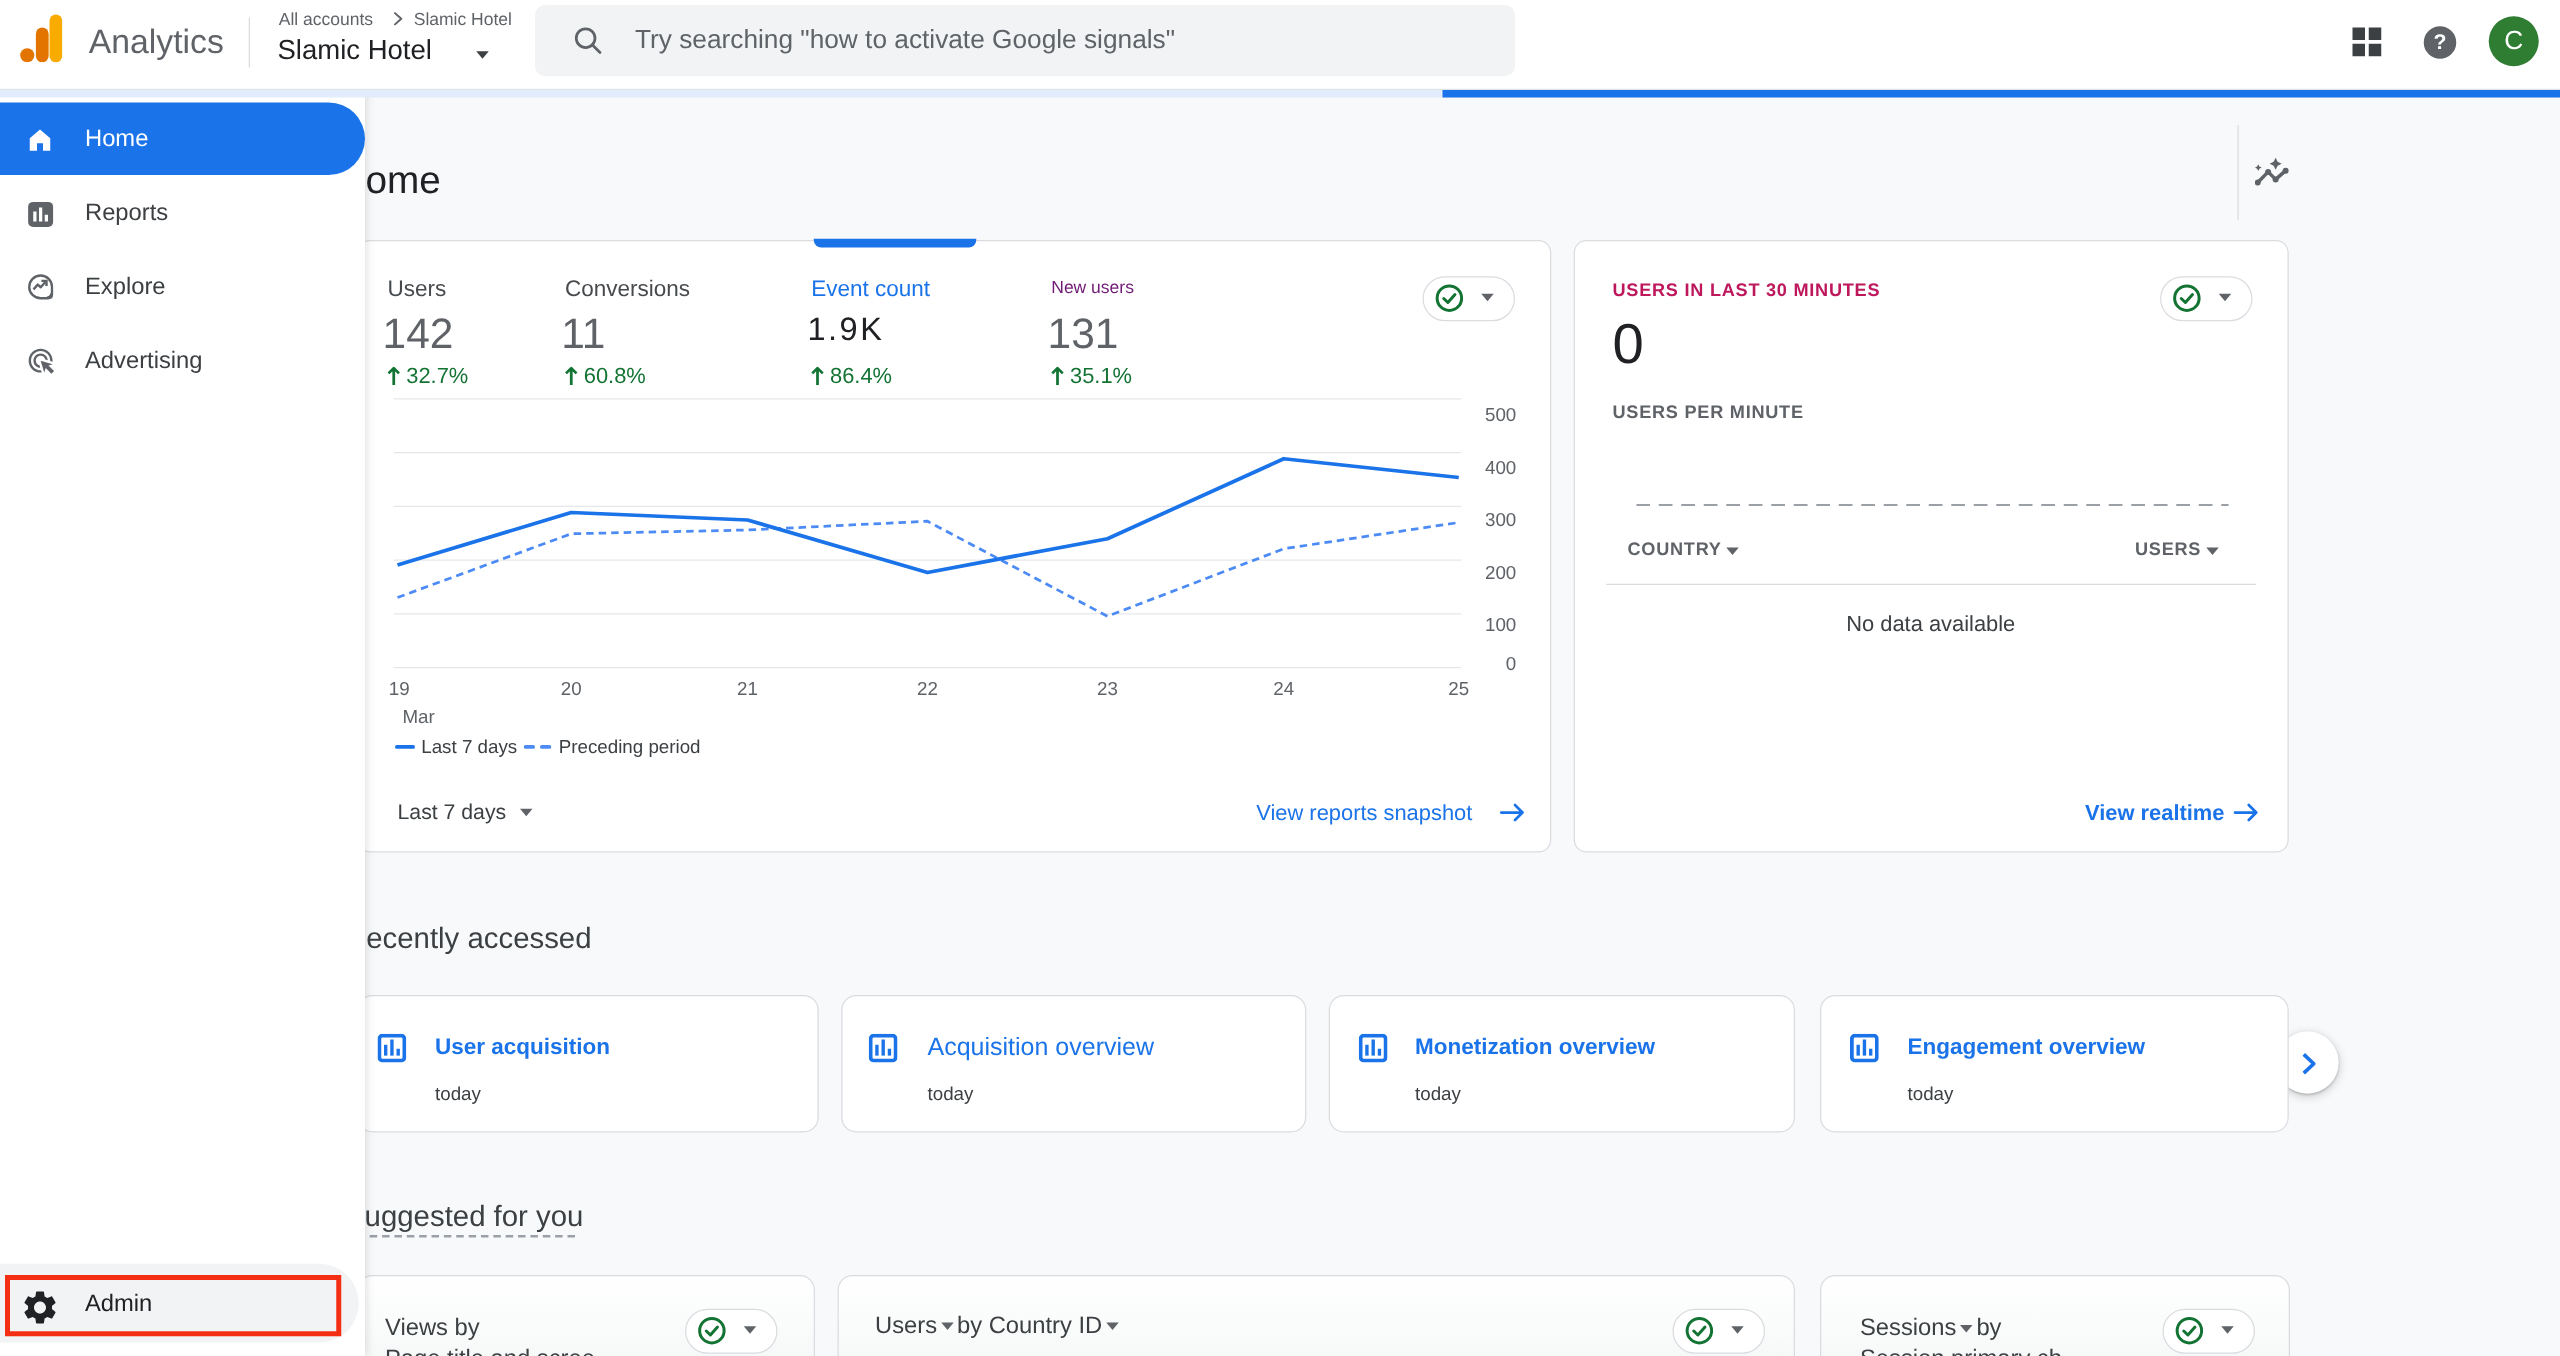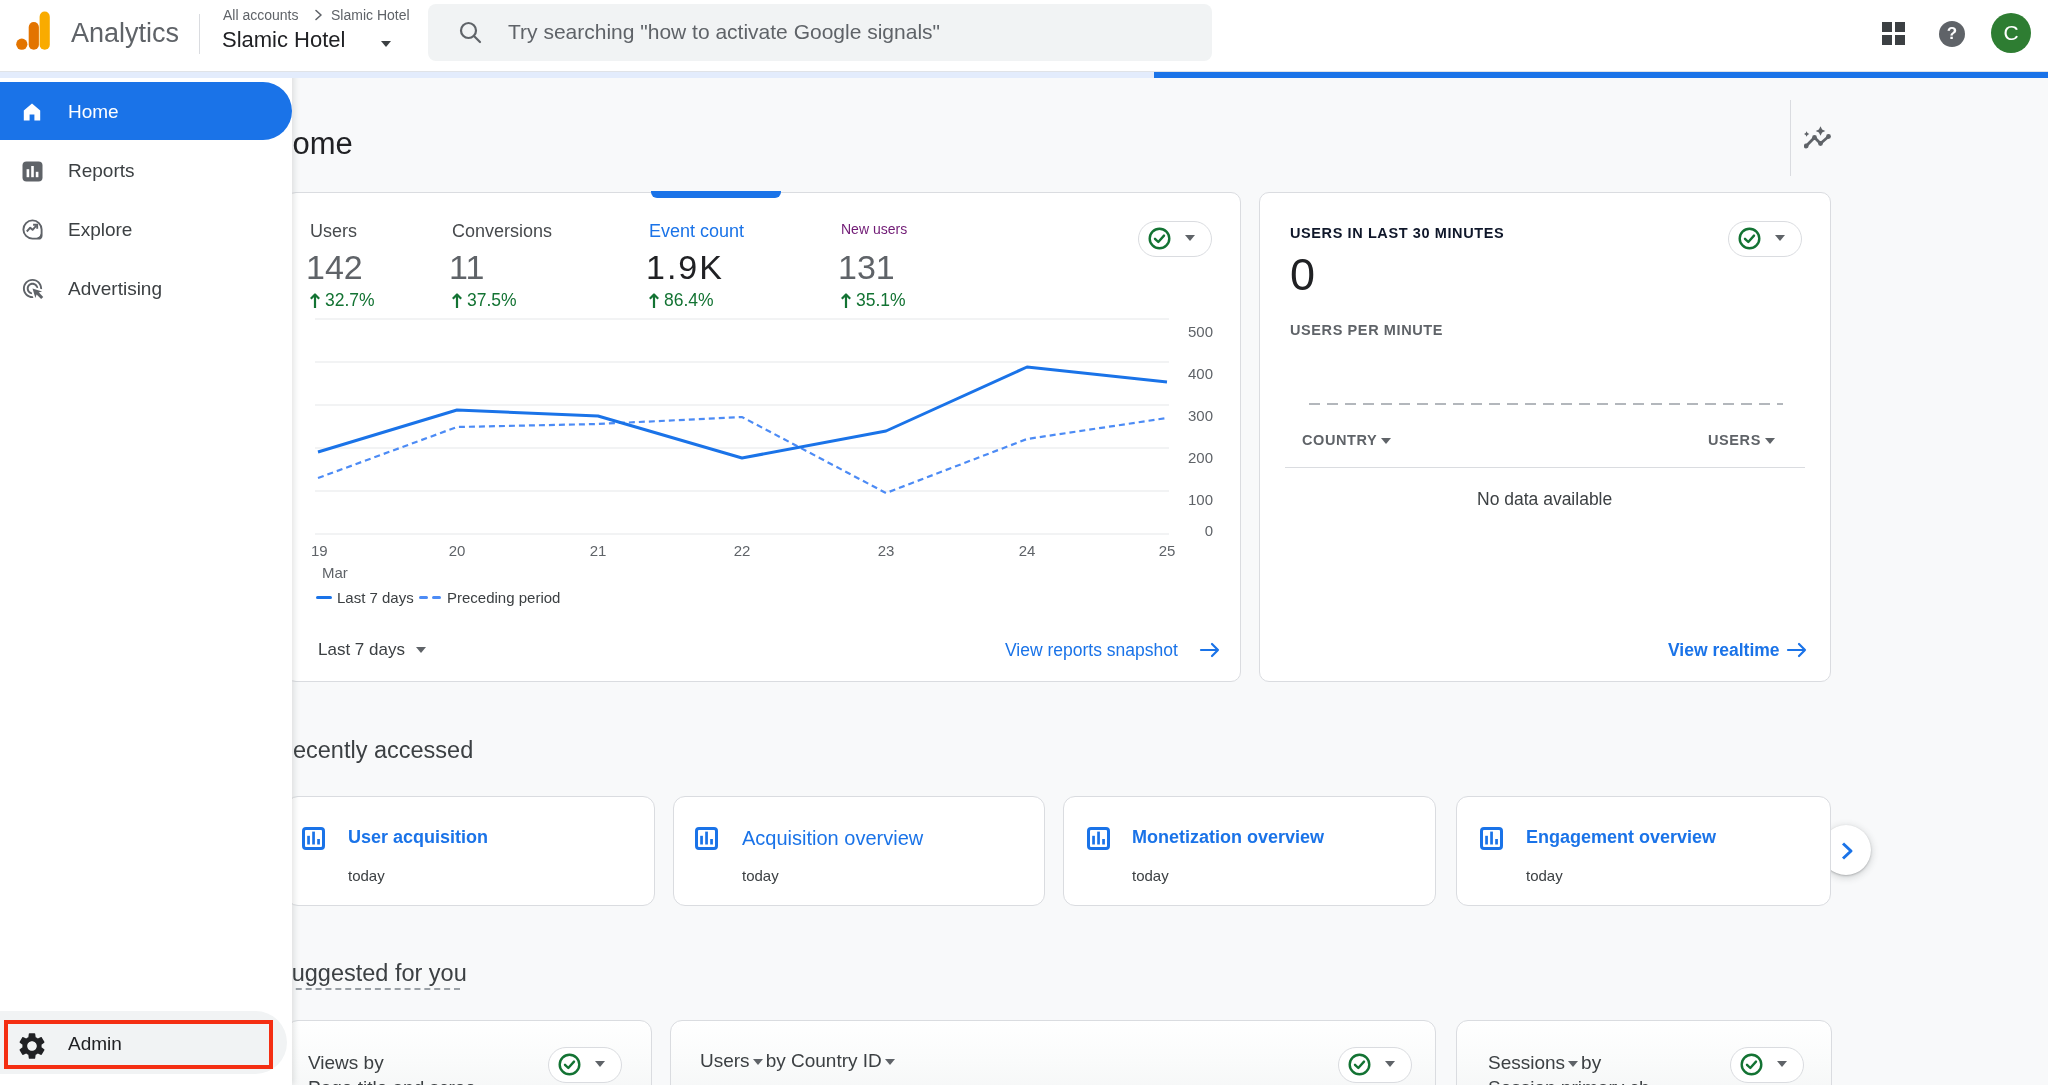--- a/index.html
+++ b/index.html
@@ -49,31 +49,31 @@
   <div class="card" style="left:286px;top:192px;width:955px;height:490px;border-radius:10px;"></div>
   <div class="abs" style="left:651px;top:191px;width:130px;height:7px;background:#1a73e8;border-radius:0 0 6px 6px;"></div>
 
   <div class="abs" style="left:310px;top:221px;font-size:18px;color:#474a4d;">Users</div>
   <div class="abs" style="left:452px;top:221px;font-size:18px;color:#474a4d;">Conversions</div>
   <div class="abs" style="left:649px;top:221px;font-size:18px;color:#1a73e8;">Event count</div>
   <div class="abs" style="left:841px;top:221px;font-size:14px;color:#701a75;">New users</div>
 
   <div class="abs" style="left:306px;top:248px;font-size:34px;color:#5f6368;">142</div>
   <div class="abs" style="left:449px;top:248px;font-size:34px;color:#5f6368;">11</div>
-  <div class="abs" style="left:646px;top:248px;font-size:34px;color:#202124;letter-spacing:2px;">1.9K</div>
+  <div class="abs" style="left:646px;top:248px;font-size:26px;color:#202124;letter-spacing:2px;">1.9K</div>
   <div class="abs" style="left:838px;top:248px;font-size:34px;color:#5f6368;">131</div>
 
   <svg class="abs" style="left:309px;top:292px;" width="12" height="17" viewBox="0 0 12 17">
       <path d="M6 16 V2.5 M1.8 6.7 L6 2.5 L10.2 6.7" fill="none" stroke="#137333" stroke-width="2.2" stroke-linejoin="round"></path>
     </svg>
     <div class="abs grn" style="left:325px;top:290px;font-size:17.5px;">32.7%</div>
   <svg class="abs" style="left:451px;top:292px;" width="12" height="17" viewBox="0 0 12 17">
       <path d="M6 16 V2.5 M1.8 6.7 L6 2.5 L10.2 6.7" fill="none" stroke="#137333" stroke-width="2.2" stroke-linejoin="round"></path>
     </svg>
-    <div class="abs grn" style="left:467px;top:290px;font-size:17.5px;">37.5%</div>
+    <div class="abs grn" style="left:467px;top:290px;font-size:17.5px;">60.8%</div>
   <svg class="abs" style="left:648px;top:292px;" width="12" height="17" viewBox="0 0 12 17">
       <path d="M6 16 V2.5 M1.8 6.7 L6 2.5 L10.2 6.7" fill="none" stroke="#137333" stroke-width="2.2" stroke-linejoin="round"></path>
     </svg>
     <div class="abs grn" style="left:664px;top:290px;font-size:17.5px;">86.4%</div>
   <svg class="abs" style="left:840px;top:292px;" width="12" height="17" viewBox="0 0 12 17">
       <path d="M6 16 V2.5 M1.8 6.7 L6 2.5 L10.2 6.7" fill="none" stroke="#137333" stroke-width="2.2" stroke-linejoin="round"></path>
     </svg>
     <div class="abs grn" style="left:856px;top:290px;font-size:17.5px;">35.1%</div>
 
   <div class="abs pill" style="left:1138px;top:221px;width:74px;height:36px;border:1px solid #dadce0;border-radius:18px;background:#fff;"></div>
@@ -121,21 +121,21 @@
   <div class="abs" style="left:447px;top:589px;font-size:15px;color:#3c4043;">Preceding period</div>
 
   <div class="abs" style="left:318px;top:640px;font-size:17px;color:#3c4043;">Last 7 days</div>
   <div class="abs caret" style="left:416px;top:647px;"></div>
   <div class="abs" style="left:1005px;top:640px;font-size:17.5px;color:#1a73e8;font-weight:normal;">View reports snapshot</div>
   <svg class="abs" style="left:1199px;top:641px;" width="22" height="18" viewBox="0 0 22 18">
     <path d="M2 9 H19 M13 3 L19 9 L13 15" fill="none" stroke="#1a73e8" stroke-width="2.2" stroke-linecap="round" stroke-linejoin="round"></path>
   </svg>
 
   <div class="card" style="left:1259px;top:192px;width:572px;height:490px;border-radius:10px;"></div>
-  <div class="abs" style="left:1290px;top:225px;font-size:14.5px;color:#0f172a;font-weight:bold;letter-spacing:.6px;text-align:right;">USERS IN LAST 30 MINUTES</div>
+  <div class="abs" style="left:1290px;top:225px;font-size:14.5px;color:#be185d;font-weight:bold;letter-spacing:.6px;text-align:right;">USERS IN LAST 30 MINUTES</div>
   <div class="abs" style="left:1290px;top:249px;font-size:45px;color:#202124;">0</div>
   <div class="abs" style="left:1290px;top:322px;font-size:14.5px;color:#5f6368;font-weight:bold;letter-spacing:.6px;">USERS PER MINUTE</div>
   <svg class="abs" style="left:1309px;top:402px;" width="474" height="4" viewBox="0 0 474 4">
       <line x1="0" y1="2" x2="474" y2="2" stroke="#9aa0a6" stroke-width="1.6" stroke-dasharray="11 7"></line>
     </svg>
 
   <div class="abs" style="left:1302px;top:432px;font-size:14.5px;color:#5f6368;font-weight:bold;letter-spacing:.6px;">COUNTRY</div>
   <div class="abs caret" style="left:1381px;top:438px;"></div>
   <div class="abs" style="left:1708px;top:432px;font-size:14.5px;color:#5f6368;font-weight:bold;letter-spacing:.6px;">USERS</div>
   <div class="abs caret" style="left:1765px;top:438px;"></div>

